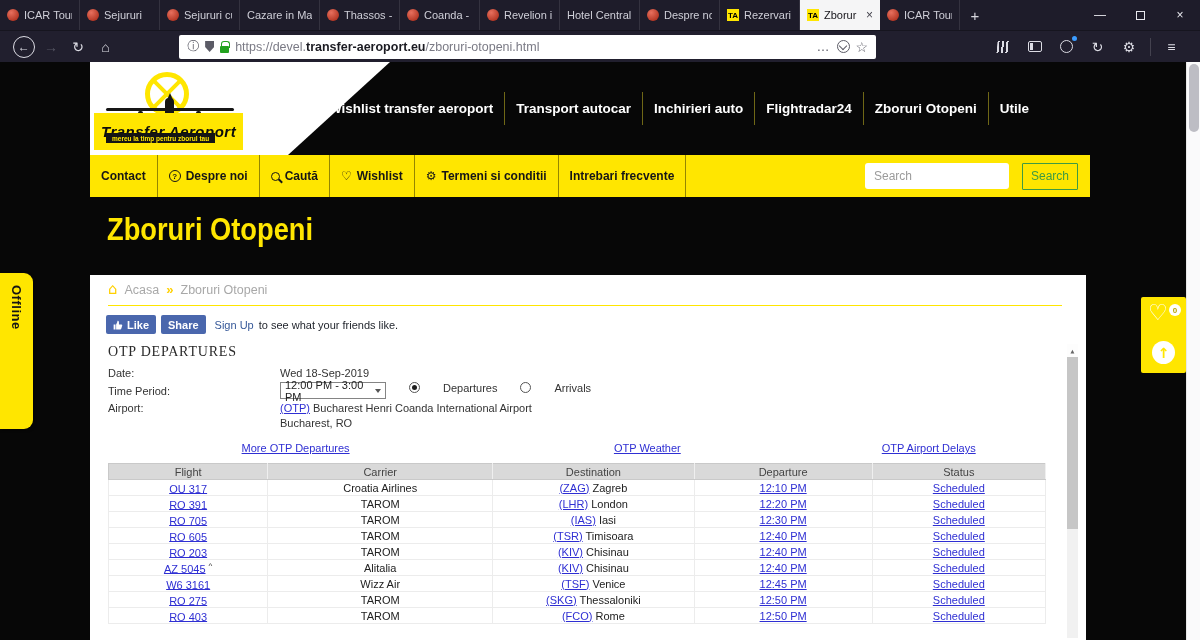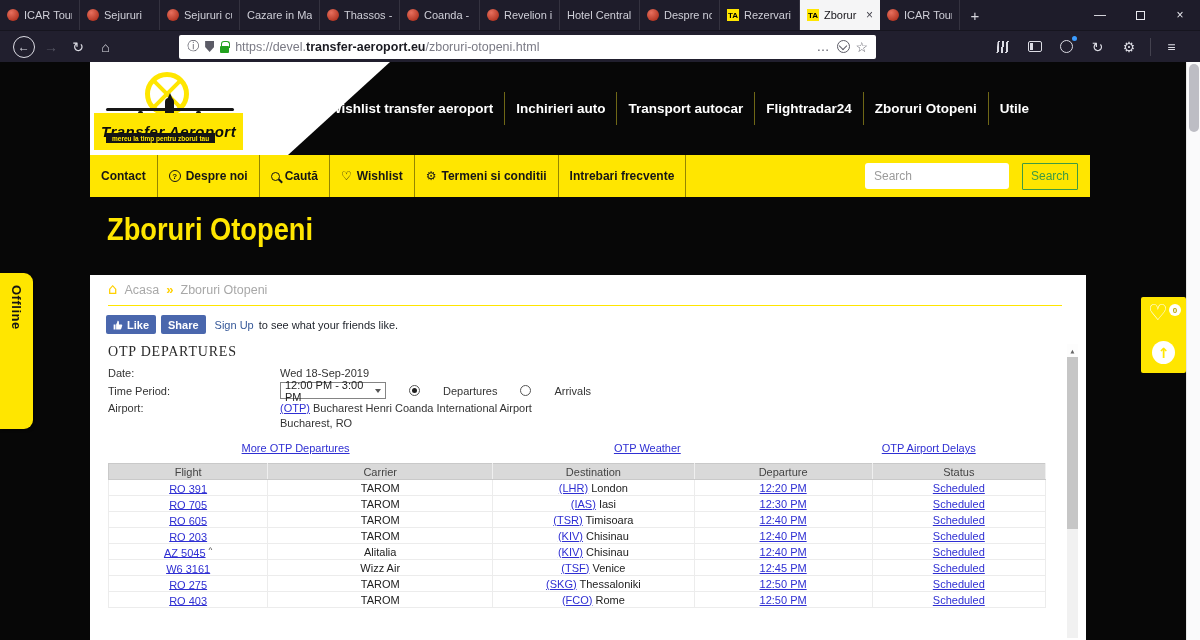--- a/index.html
+++ b/index.html
@@ -98,21 +98,21 @@
 
   .fb-row{position:absolute;left:16px;top:40px;display:flex;align-items:center;gap:5px;font-size:11px}
   .fb-btn{display:flex;align-items:center;gap:4px;background:#4a67ad;color:#fff;font-size:11px;font-weight:700;
           height:19px;padding:0 7px;border-radius:2px}
   .fb-signup{color:#365899;margin-left:4px}
   .fb-text{color:#1d2129}
 
   .dep{position:absolute;left:18px;top:69px;width:938px}
   .dep-title{font-family:"Liberation Serif",serif;font-size:14px;font-weight:400;color:#2a2a2a;letter-spacing:.8px;margin-bottom:7px}
   .form-grid{display:grid;grid-template-columns:172px 1fr;row-gap:3px;font-size:11px;color:#333;align-items:center}
-  .fval{display:flex;align-items:center;gap:23px}
+  .fval{display:flex;align-items:flex-start;gap:23px}
   .sel{width:106px;height:17px;border:1px solid #848484;background:#fff;display:flex;align-items:center;justify-content:space-between;padding:0 4px;font-size:11px;color:#222}
   .sel-arrow{width:0;height:0;border-left:3.5px solid transparent;border-right:3.5px solid transparent;border-top:4.5px solid #555}
   .radio{width:11px;height:11px;border:1px solid #555;border-radius:50%;display:inline-flex;align-items:center;justify-content:center}
   .radio.checked::after{content:"";width:5px;height:5px;border-radius:50%;background:#1f1f1f}
   .rlabel{font-size:11px;color:#333}
   a.blue{color:#2f2fd3;text-decoration:underline;cursor:pointer}
   .airport-city{grid-column:2;font-size:11px;color:#333}
   .links-row{display:flex;margin:13px 0 9px 0;font-size:11px}
   .links-row .lr{text-align:center}
   .lr1{width:40%}.lr2{width:35%}.lr3{width:25%}
@@ -240,22 +240,22 @@
       <div class="plane-body"></div>
       <div class="plane-tail"></div>
       <div class="plane-eng1"></div>
       <div class="plane-eng2"></div>
       <div class="logo-name">Transfer Aeroport</div>
       <div class="logo-tagline">mereu la timp pentru zborul tau</div>
     </div>
 
     <nav class="main-nav">
       <span class="nav-item">Wishlist transfer aeroport</span>
+      <span class="nav-item">Transport autocar</span>
       <span class="nav-item">Inchirieri auto</span>
-      <span class="nav-item">Transport autocar</span>
       <span class="nav-item">Flightradar24</span>
       <span class="nav-item">Zboruri Otopeni</span>
       <span class="nav-item">Utile</span>
     </nav>
 
     <div class="yellow-bar">
       <div class="ybar-item">
           <span>Contact</span>
         </div>
       <div class="ybar-item">
@@ -358,20 +358,27 @@
             <tr>
               <th>Flight</th>
               <th>Carrier</th>
               <th>Destination</th>
               <th>Departure</th>
               <th>Status</th>
             </tr>
           </thead>
           <tbody>
             <tr>
+              <td><a class="blue">OU 317</a><sup></sup></td>
+              <td>Croatia Airlines</td>
+              <td><a class="blue">(ZAG)</a> <span>Zagreb</span></td>
+              <td><a class="blue">12:10 PM</a></td>
+              <td><a class="blue">Scheduled</a></td>
+            </tr>
+            <tr>
               <td><a class="blue">RO 391</a><sup></sup></td>
               <td>TAROM</td>
               <td><a class="blue">(LHR)</a> <span>London</span></td>
               <td><a class="blue">12:20 PM</a></td>
               <td><a class="blue">Scheduled</a></td>
             </tr>
             <tr>
               <td><a class="blue">RO 705</a><sup></sup></td>
               <td>TAROM</td>
               <td><a class="blue">(IAS)</a> <span>Iasi</span></td>

